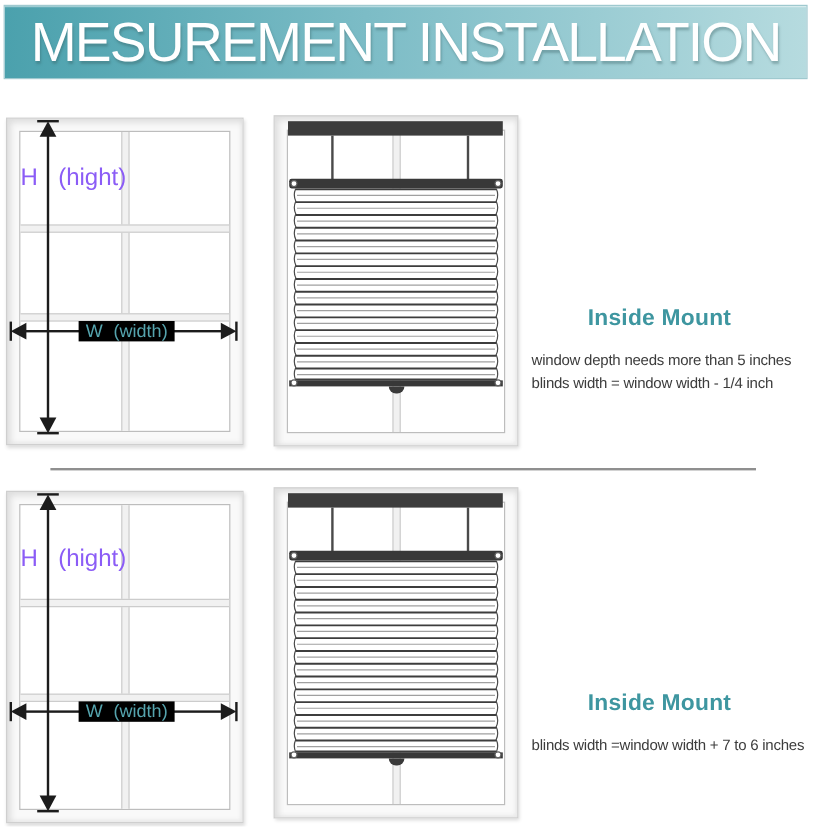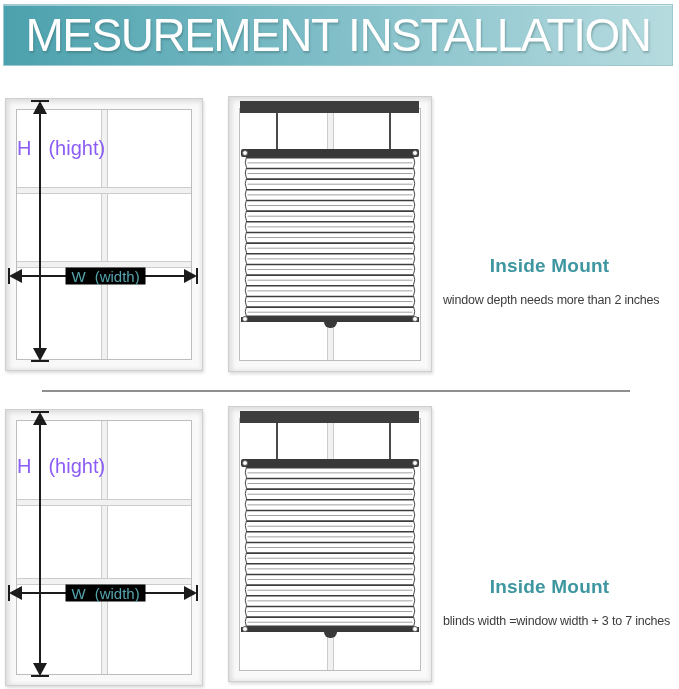--- a/index.html
+++ b/index.html
@@ -173,21 +173,22 @@
           <line x1="2.5" x2="169.5" y1="159.2" y2="159.2" stroke="#3d3d3d" stroke-width="1.6"></line>
         </svg>
       <div class="bottomrail"></div>
       <div class="dot bl"></div>
       <div class="dot br"></div>
       <div class="handle"></div>
     </div>
 
     <div class="textcol">
       <h2>Inside Mount</h2>
-      <div class="line">window depth needs more than 2 inches</div>
+      <div class="line">window depth needs more than 5 inches</div>
+      <div class="line">blinds width = window width - 1/4 inch</div>
     </div>
   </section>
 
   <div class="divider"></div>
 
   <section class="row2">
 
     <div class="win meas">
       <div class="win-frame"></div>
       <div class="opening">
@@ -259,17 +260,17 @@
           <line x1="2.5" x2="169.5" y1="159.2" y2="159.2" stroke="#3d3d3d" stroke-width="1.6"></line>
         </svg>
       <div class="bottomrail"></div>
       <div class="dot bl"></div>
       <div class="dot br"></div>
       <div class="handle"></div>
     </div>
 
     <div class="textcol">
       <h2>Inside Mount</h2>
-      <div class="line">blinds width =window width + 3 to 7 inches</div>
+      <div class="line">blinds width =window width + 7 to 6 inches</div>
     </div>
   </section>
 
 </div>
 
 </body></html>

